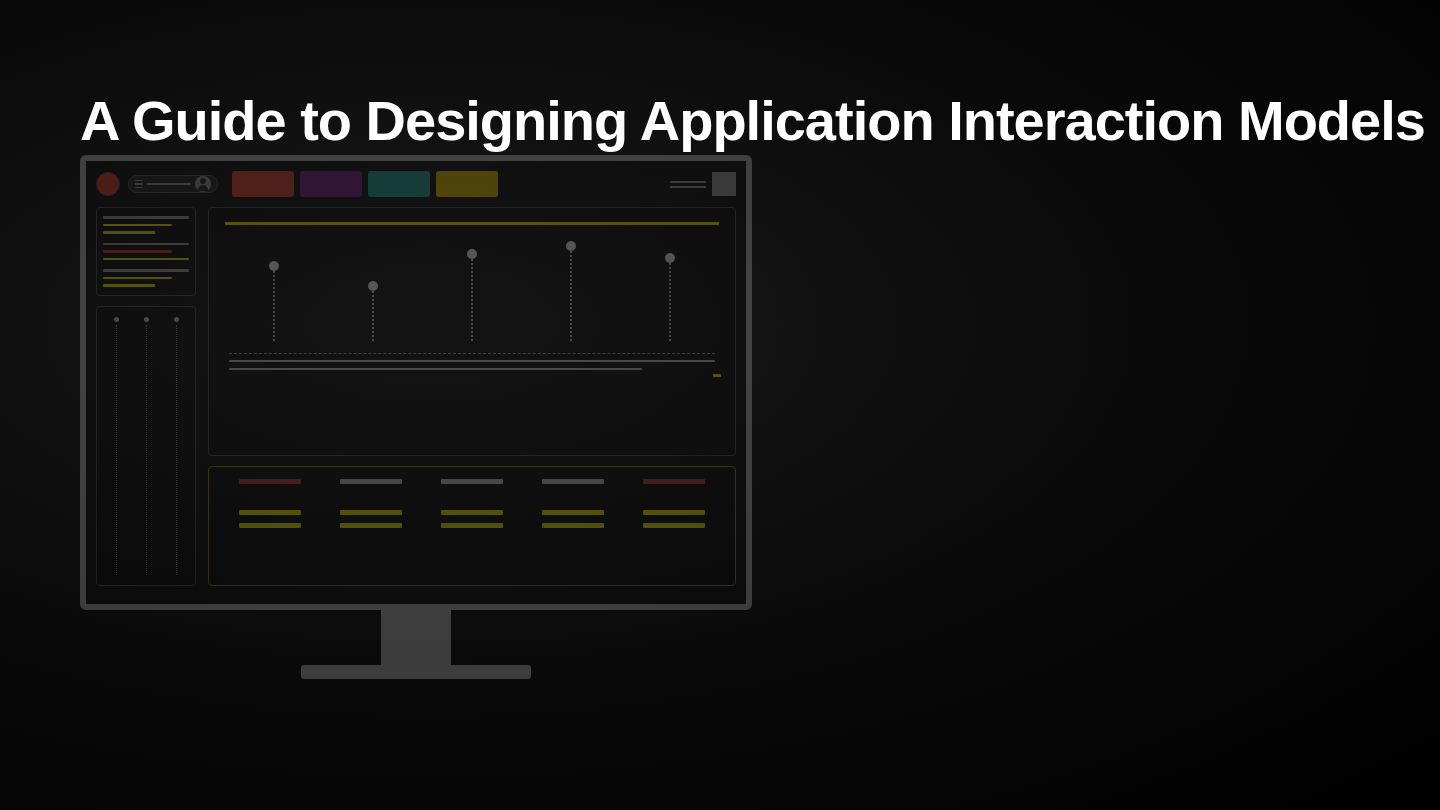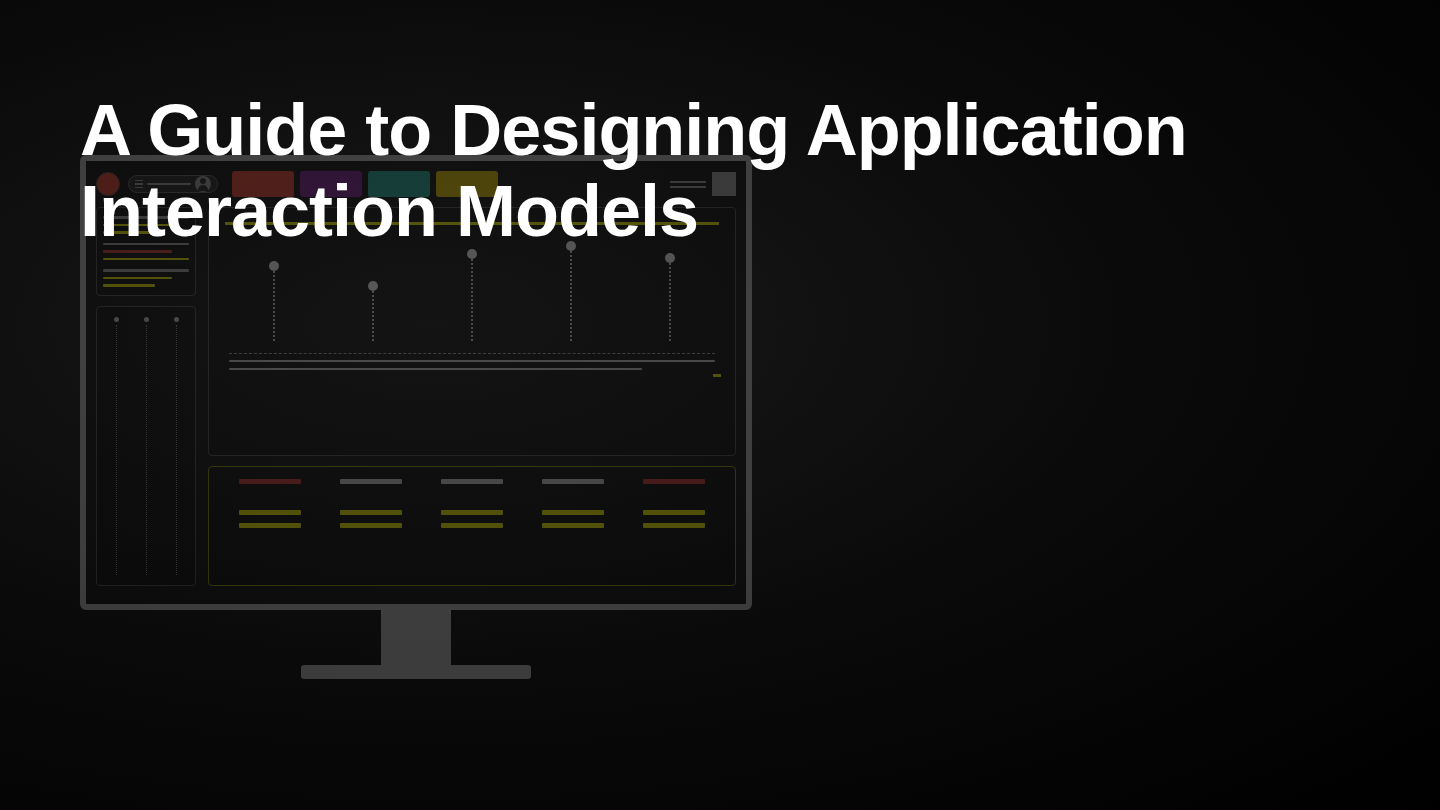--- a/index.html
+++ b/index.html
@@ -45,21 +45,21 @@
 .lol{display:flex;flex-direction:column;align-items:center}
 .lol-dot{width:10px;height:10px;border-radius:50%;background:#ccc}
 .lol-stem{width:1px;border-left:2px dotted #aaa}
 .hrlines{display:flex;flex-direction:column;gap:6px;padding:0 4px}
 .hrlines .ln{height:2px;background:#aaa}
 .hrlines .dash{border-top:1px dashed #888;height:0}
 .yellow-tick{position:absolute;right:14px;bottom:78px;width:8px;height:3px;background:#c9c900}
 .btm-card{height:120px;border-color:#7a7a00;display:flex;justify-content:space-around;padding:12px 10px}
 .col{display:flex;flex-direction:column;gap:8px;width:62px}
 .col .ln{height:5px}
-.title{position:absolute;left:80px;top:90px;color:#fff;font-size:72px;font-weight:600;line-height:1.12;letter-spacing:-1px}
+.title{position:absolute;left:80px;top:90px;color:#fff;font-size:56px;font-weight:600;line-height:1.12;letter-spacing:-1px}
 </style>
 </head>
 <body>
 
 <div class="monitor-wrap">
   <div class="monitor-screen">
     <div class="topbar">
       <div class="red-dot"></div>
       <div class="search-bar">
         <div class="hamb">

